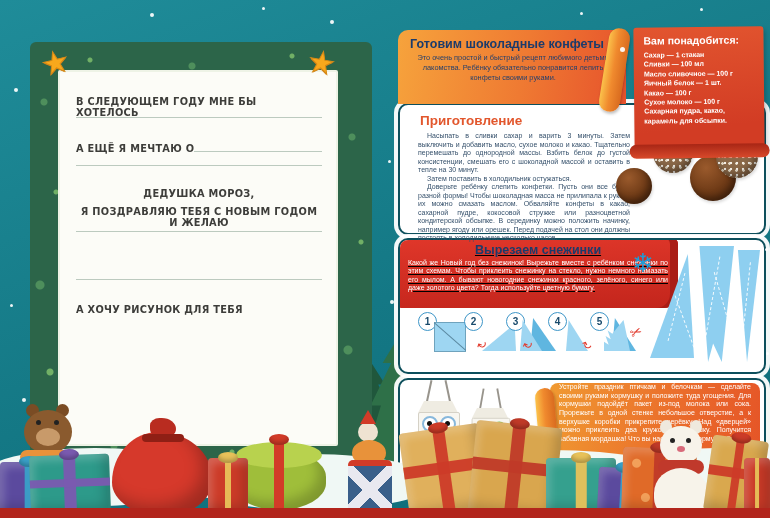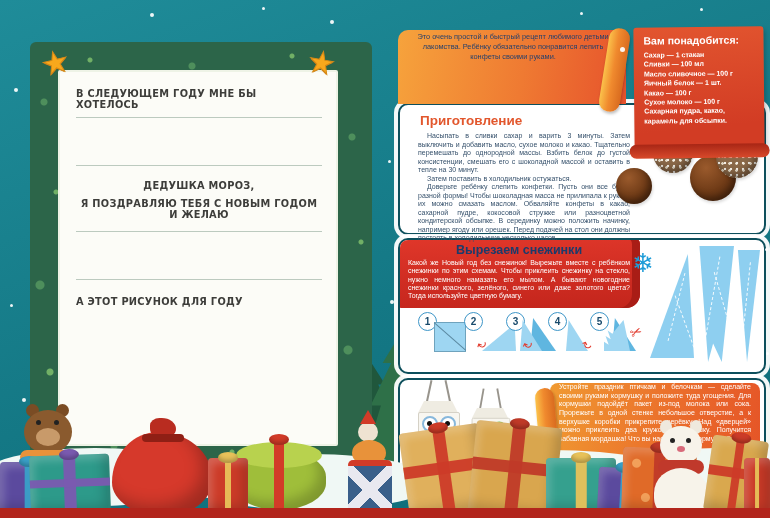--- a/index.html
+++ b/index.html
@@ -26,21 +26,21 @@
           radial-gradient(circle at 262px 14px,#71b066 2px,transparent 3px),
           radial-gradient(circle at 84px 404px,#4e8f5c 3px,transparent 4px),
           radial-gradient(circle at 202px 410px,#71b066 2px,transparent 3px),
           radial-gradient(circle at 300px 400px,#4e8f5c 3px,transparent 4px),
           radial-gradient(circle at 12px 396px,#71b066 2px,transparent 3px);}
   .page-inner{position:absolute;left:28px;top:28px;width:276px;height:372px;background:#fcfcf7;
         border:2px solid #eef3e6;border-radius:2px;}
   .star{position:absolute;font-size:30px;color:#f8a81c;z-index:3;line-height:1;
         text-shadow:0 1px 0 #c8791a;-webkit-text-stroke:1px #d78a16;}
   .prompt{position:absolute;left:16px;right:14px;color:#3d3d3a;font-weight:bold;
-          font-size:9.8px;letter-spacing:.3px;font-family:"DejaVu Sans",sans-serif;}
+          font-size:9.8px;letter-spacing:.3px;font-family:"DejaVu Sans",sans-serif;margin-top:8px;}
   .prompt.center{text-align:center;}
   .wline{position:absolute;left:16px;right:14px;border-bottom:1px solid #bccabf;}
   .inline-line{display:inline-block;border-bottom:1px solid #bccabf;height:9px;vertical-align:bottom;}
   .flexrow{display:flex;align-items:baseline;}
   .flexrow .grow{flex:1;border-bottom:1px solid #bccabf;height:9px;}
   
   .card{position:absolute;background:#fff;border:2px solid #0d4f5c;border-radius:10px;
         box-shadow:0 0 0 4px rgba(255,255,255,.95);z-index:2;}
   
   .banner1{position:absolute;left:398px;top:30px;width:228px;height:74px;z-index:4;
@@ -61,23 +61,23 @@
   .prep-title{position:absolute;left:420px;top:113px;z-index:4;font-size:13.5px;font-weight:bold;color:#e2572d;}
   .prep-text{position:absolute;left:418px;top:132px;width:212px;z-index:4;
              font-size:7px;line-height:1.22;color:#35506b;text-align:justify;}
   .prep-text p{margin:0;text-indent:9px;}
   .truffle{position:absolute;border-radius:50%;z-index:4;box-shadow:inset -3px -4px 6px rgba(0,0,0,.35),1px 2px 3px rgba(0,0,0,.15);}
   .truffle.cocoa{background:radial-gradient(circle at 35% 28%,#9a5a2c,#6e3a16 55%,#52280d);}
   .truffle.coco{background-color:#8a6848;
      background-image:radial-gradient(#f4efe6 1px,transparent 1.6px),radial-gradient(#e3d8c4 1px,transparent 1.6px);
      background-size:6px 6px,7px 7px;background-position:0 0,3px 3px;}
   
-  .banner2{position:absolute;left:-2px;top:-2px;width:242px;height:70px;
+  .banner2{position:absolute;left:-2px;top:-2px;width:280px;height:70px;
            background:linear-gradient(178deg,#e0372a 0%,#c3251c 100%);
-           border-radius:10px 6px 14px 4px;box-shadow:inset -8px 0 #a91d16;}
+           border-radius:10px 6px 14px 4px;box-shadow:inset -8px 0 #a91d16;text-decoration:underline;}
   .banner2 h2{margin:5px 8px 2px;font-size:12.5px;color:#1b3b6b;text-align:center;}
   .banner2 p{margin:0 10px;font-size:7px;line-height:1.18;color:#fff;text-align:justify;}
   .flake{position:absolute;color:#1e9cd8;z-index:3;line-height:1;}
   .pattern{position:absolute;background:#8ecff0;filter:drop-shadow(0 0 .7px #5e9cc0);}
   .dash{position:absolute;border-left:1px dashed rgba(255,255,255,.9);}
   .stepnum{position:absolute;width:17px;height:17px;border-radius:50%;background:#fff;border:1.5px solid #3e96c8;
            color:#17496b;font-weight:bold;font-size:10px;display:flex;align-items:center;justify-content:center;}
   .shape{position:absolute;background:#9ed6f2;filter:drop-shadow(0 0 .7px #4c88aa);}
   .sq{border:1px solid #6fa3bd;}
   .sq:after{content:'';position:absolute;left:-6px;top:13px;width:42px;border-top:1px solid #5a88a0;transform:rotate(41deg);}
@@ -145,34 +145,39 @@
   <div class="tree" style="left:440px;top:348px;width:38px;height:32px;z-index:1;"></div>
   <div class="tree lite" style="left:520px;top:346px;width:42px;height:34px;z-index:1;"></div>
   <div class="tree" style="left:612px;top:350px;width:36px;height:30px;z-index:1;"></div>
   <div class="tree lite" style="left:700px;top:346px;width:42px;height:34px;z-index:1;"></div>
   <div class="tree lite" style="left:744px;top:380px;width:40px;height:80px;z-index:1;"></div>
 
   <div class="page">
     <div class="page-inner">
       <div class="prompt" style="top:16px;">В СЛЕДУЮЩЕМ ГОДУ МНЕ БЫ ХОТЕЛОСЬ</div>
       <div class="wline" style="top:45px;"></div>
+      <div class="prompt flexrow" style="top:62px;">
+        <span>А ЕЩЁ Я МЕЧТАЮ О</span>
+        <span class="grow"></span>
+      </div>
       <div class="wline" style="top:93px;"></div>
       <div class="prompt center" style="top:108px;">ДЕДУШКА МОРОЗ,</div>
       <div class="prompt center" style="top:126px;">Я ПОЗДРАВЛЯЮ ТЕБЯ С НОВЫМ ГОДОМ И ЖЕЛАЮ</div>
       <div class="wline" style="top:159px;"></div>
       <div class="wline" style="top:207px;"></div>
-      <div class="prompt" style="top:224px;">А ЭТОТ РИСУНОК ДЛЯ ГОДУ</div>
+      <div class="prompt" style="top:224px;">А ХОЧУ РИСУНОК ДЛЯ ТЕБЯ</div>
     </div>
   </div>
   <span class="star" style="left:42px;top:48px;transform:rotate(-14deg);">★</span>
   <span class="star" style="left:308px;top:48px;transform:rotate(10deg);">★</span>
 
   <div class="card" style="left:398px;top:103px;width:364px;height:128px;"></div>
 
   <div class="banner1">
+    <h1>Готовим шоколадные конфеты</h1>
     <p>Это очень простой и быстрый рецепт любимого детьми лакомства. Ребёнку обязательно понравится лепить конфеты своими руками.</p>
   </div>
   <div class="curl" style="left:604px;top:28px;width:21px;height:84px;transform:rotate(9deg);"></div>
 
   <div class="scroll">
     <h2>Вам понадобится:</h2>
     <ul>
       <li>Сахар — 1 стакан</li>
       <li>Сливки — 100 мл</li>
       <li>Масло сливочное — 100 г</li>

